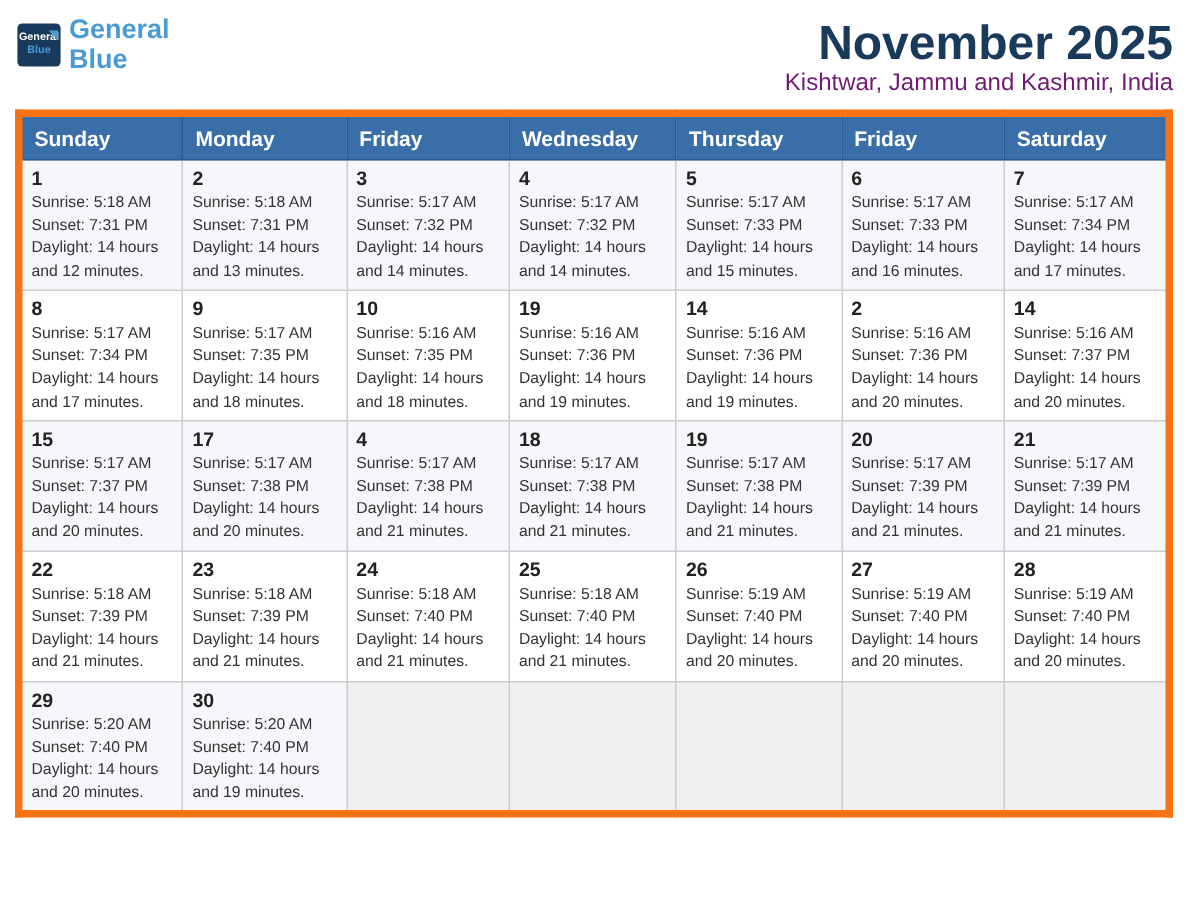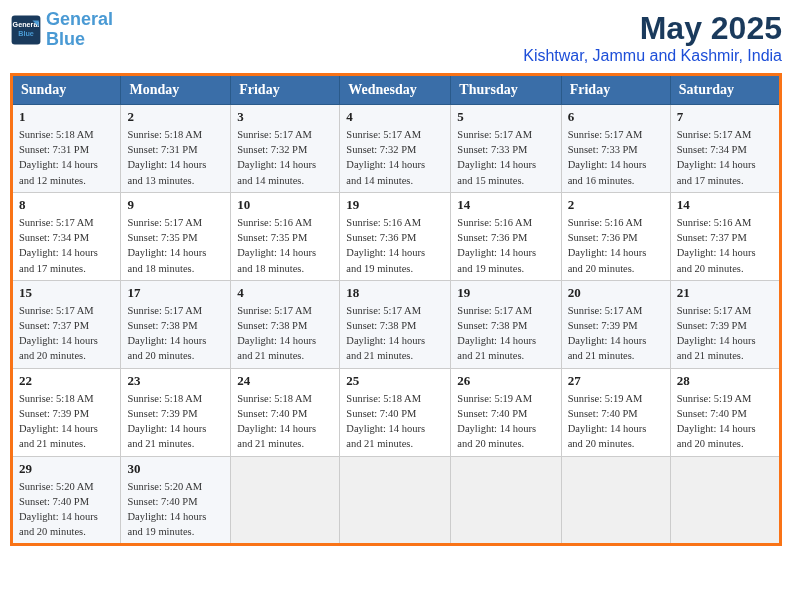--- a/index.html
+++ b/index.html
@@ -37,27 +37,26 @@
     .title-area {
       text-align: right;
     }
     .month-title {
       font-size: 32px;
       font-weight: bold;
       color: #1a3a5c;
     }
     .location-title {
       font-size: 16px;
-      color: #1d4ed8;
+      color: #701a75;
     }
     .calendar {
       width: 100%;
       border-collapse: collapse;
-      border: 3px solid #f97316;
-      font-family: Liberation Serif, serif;
+      border: 5px solid #f97316;
     }
     .calendar th {
       background-color: #3a6ea8;
       color: #fff;
       text-align: left;
       padding: 6px 8px;
       font-size: 14px;
       border: 1px solid #2a5a8a;
     }
     .calendar td {
@@ -104,21 +103,21 @@
       <polygon points="28,8 36,8 36,16" fill="#4a9ad4"></polygon>
     </svg>
     <div>
       <div class="logo-text">
         <span>General</span><br>
         <span style="color:#4a9ad4">Blue</span>
       </div>
     </div>
   </div>
   <div class="title-area">
-    <div class="month-title">May 2025</div>
+    <div class="month-title">November 2025</div>
     <div class="location-title">Kishtwar, Jammu and Kashmir, India</div>
   </div>
 </div>
 
 <table class="calendar" id="cal-table">
   <thead id="cal-head">
       <tr>
         <th>Sunday</th>
         <th>Monday</th>
         <th>Friday</th>

